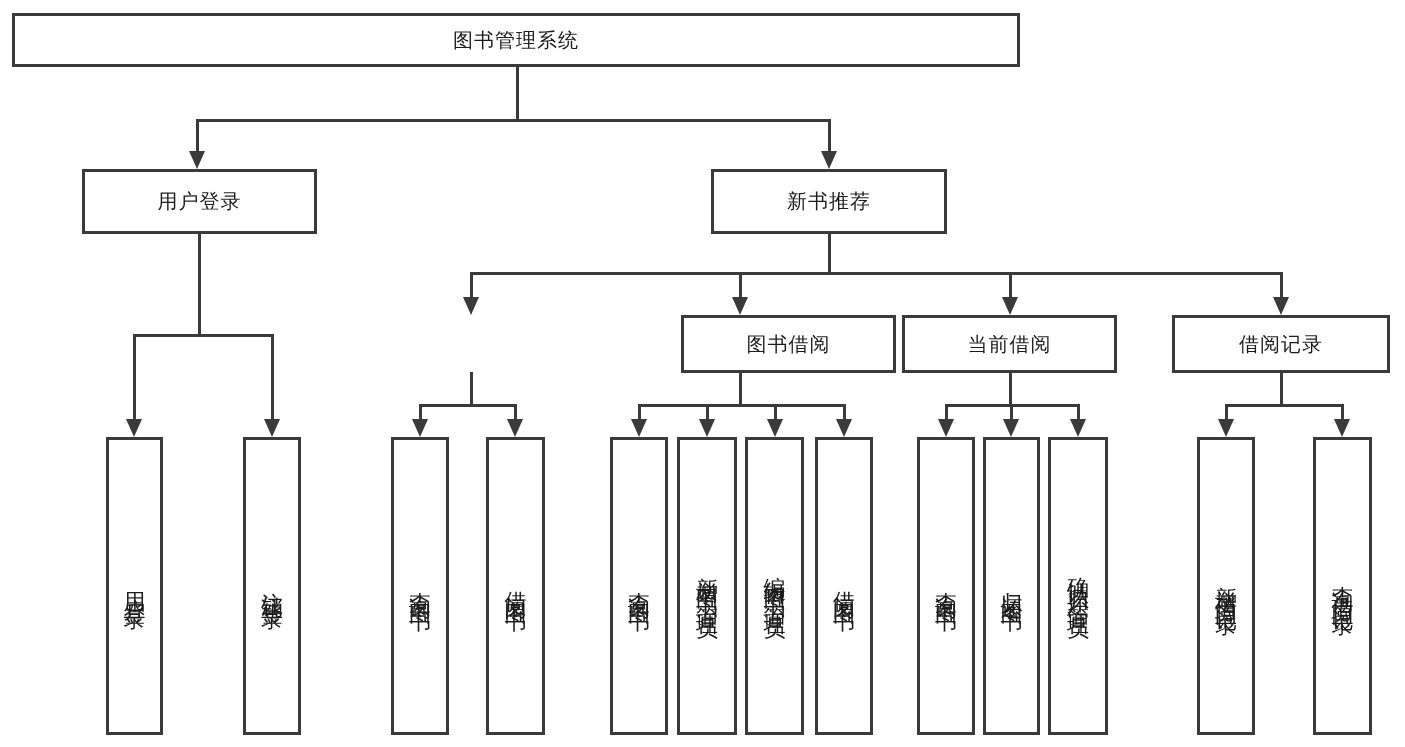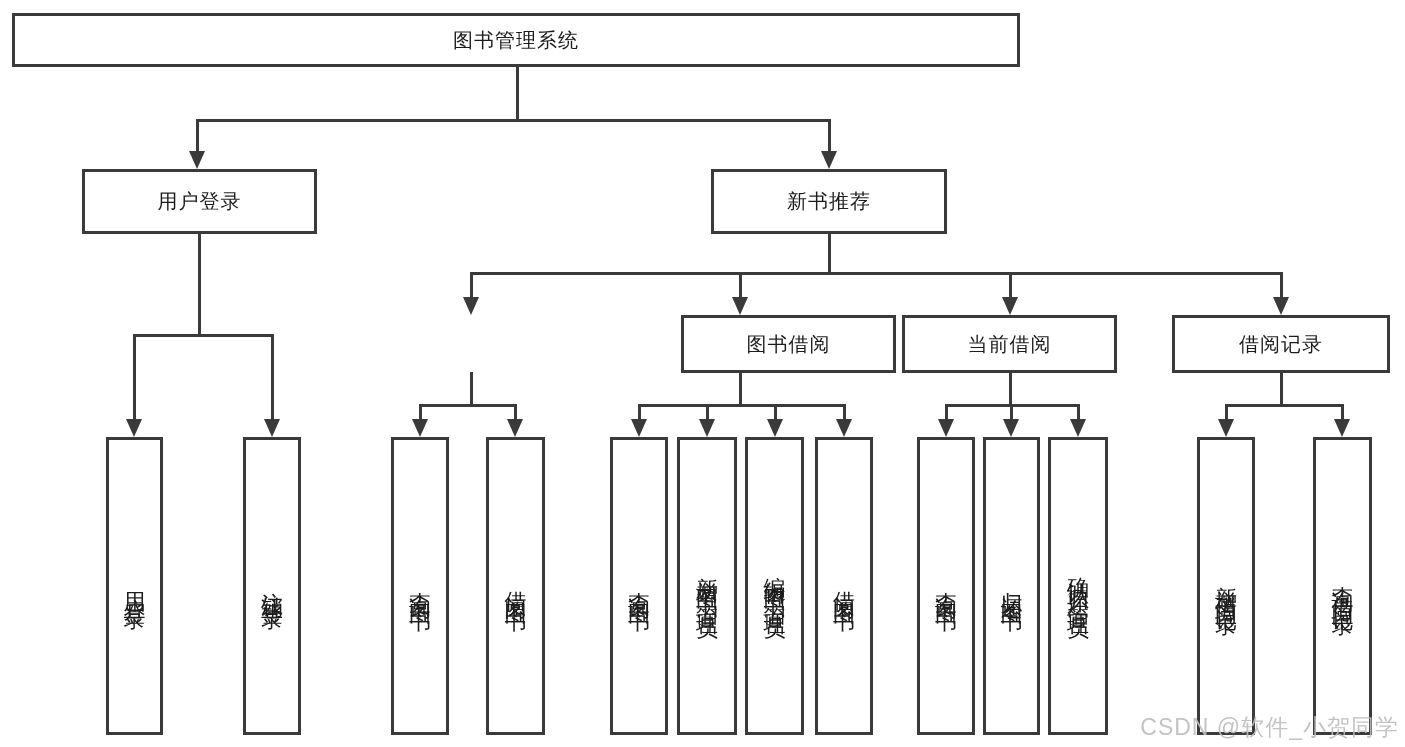--- a/index.html
+++ b/index.html
@@ -166,15 +166,14 @@
     <span class="vtext">确认归还（管理员）</span>
   </div>
 
   <div class="box leaf" style="left:1197px;top:437px;width:58px;height:298px;">
     <span class="vtext">新增借阅记录</span>
   </div>
   <div class="box leaf" style="left:1313px;top:437px;width:59px;height:298px;">
     <span class="vtext">查询借阅记录</span>
   </div>
 
-  <div class="watermark">CSDN @软件_小贺同学</div>
 
 </div>
 
 </body></html>

